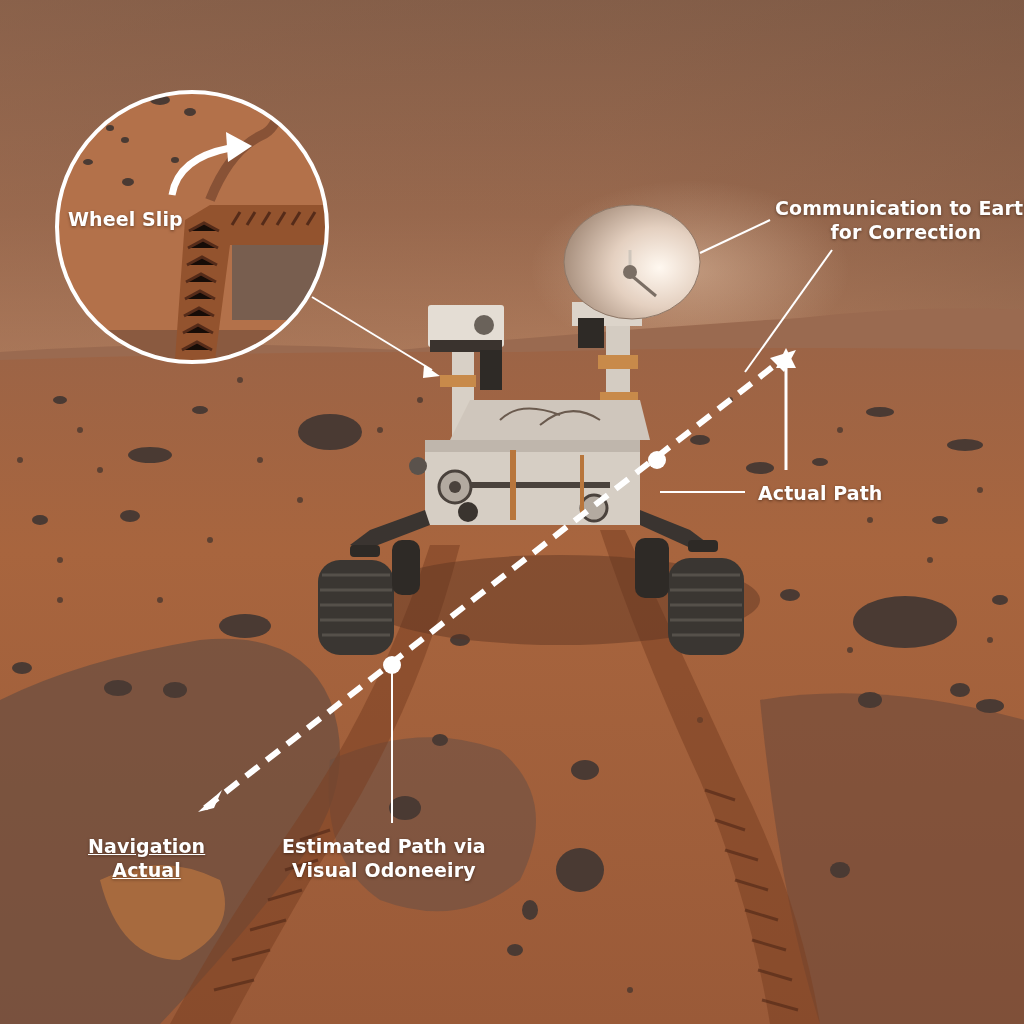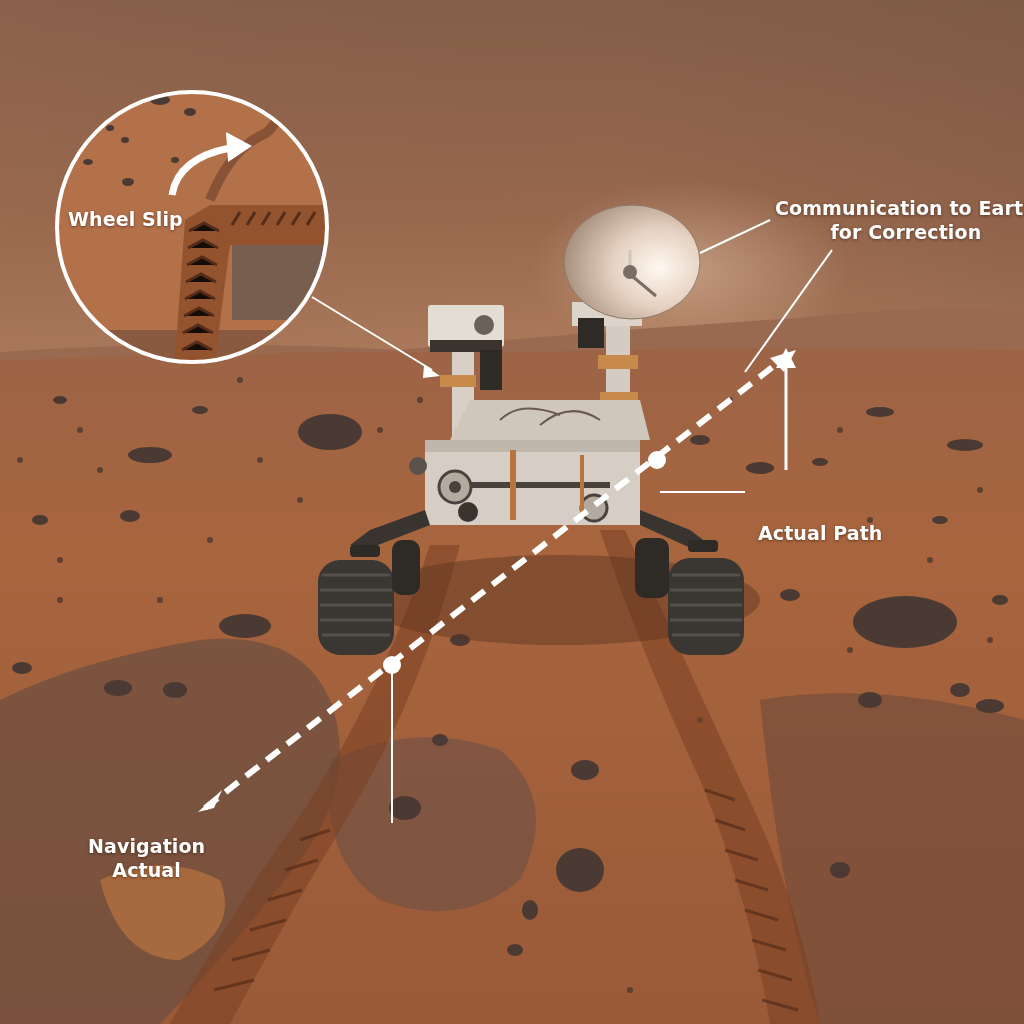--- a/index.html
+++ b/index.html
@@ -268,20 +268,24 @@
     <path d="M786,348 L776,368 L796,368 Z" fill="#ffffff"></path>
   </svg>
 
   <div class="label" style="left:68px; top:207px;">
     <span>Wheel Slip</span>
   </div>
   <div class="label" style="left:775px; top:196px;">
     <span>Communication to Earth</span>
     <span>for Correction</span>
   </div>
-  <div class="label" style="left:758px; top:481px;margin-top:40px;">
+  <div class="label" style="left:758px; top:481px;">
     <span>Actual Path</span>
   </div>
-  <div class="label" style="left:88px; top:834px;">
+  <div class="label" style="left:88px; top:834px;text-decoration:underline;">
     <span>Navigation</span>
     <span>Actual</span>
   </div>
+  <div class="label" style="left:282px; top:834px;">
+    <span>Estimated Path via</span>
+    <span>Visual Odoneeiry</span>
+  </div>
 </div>
 
 </body></html>

